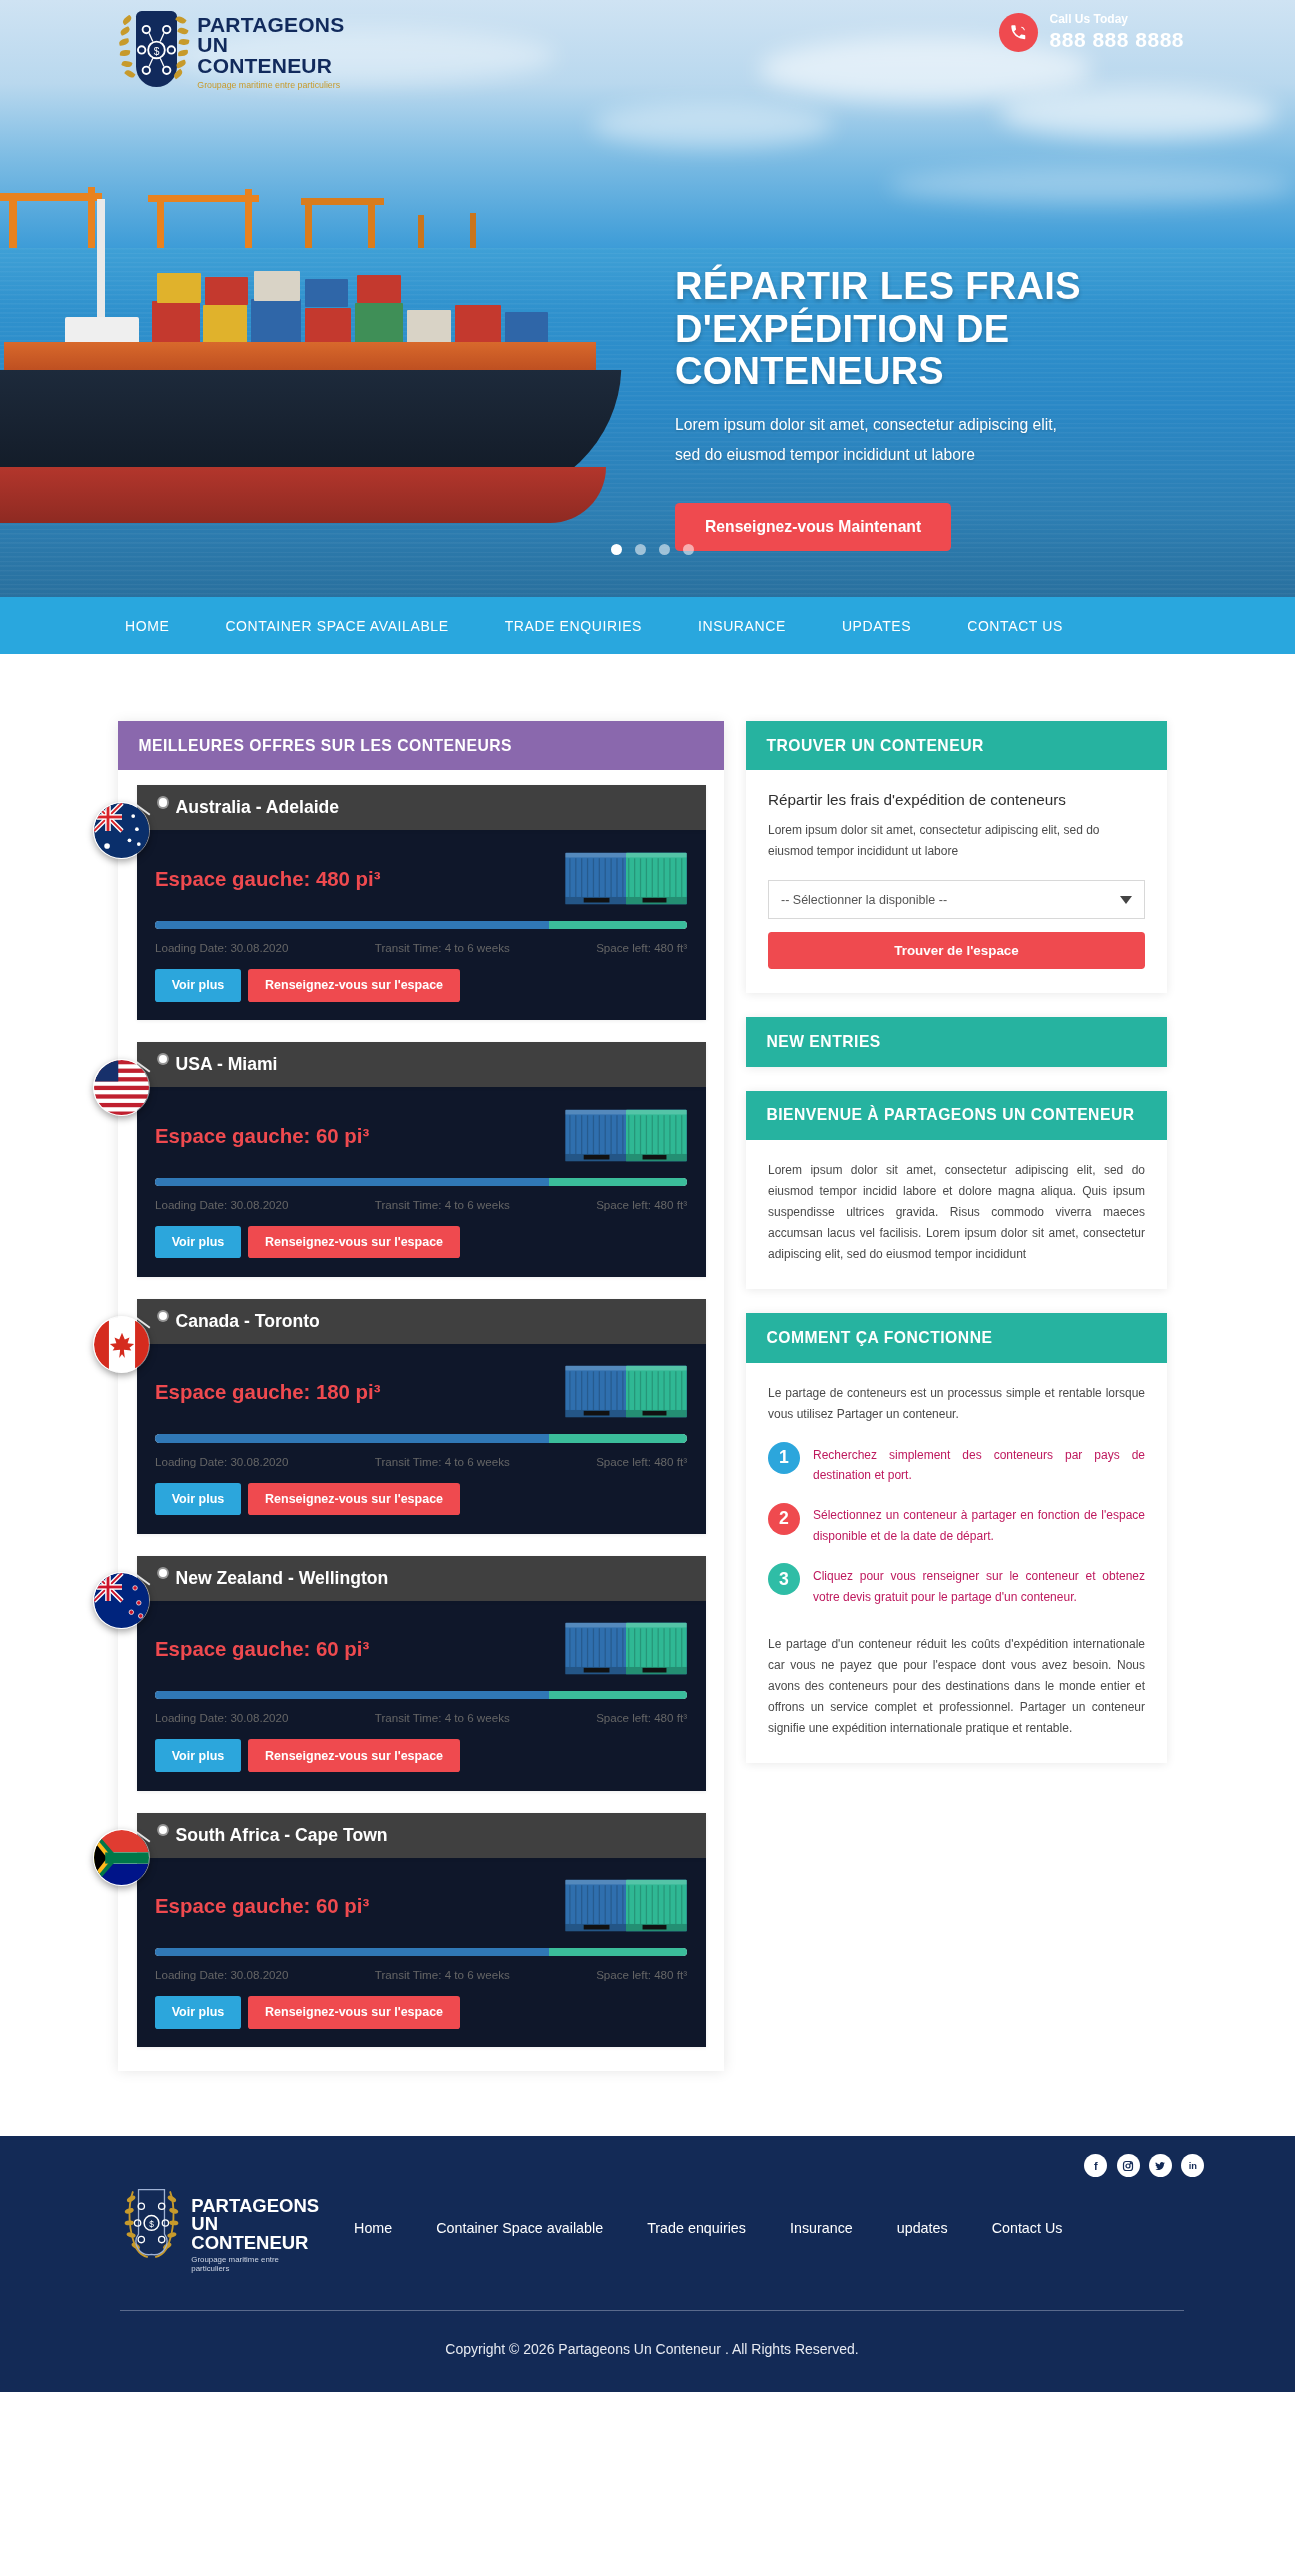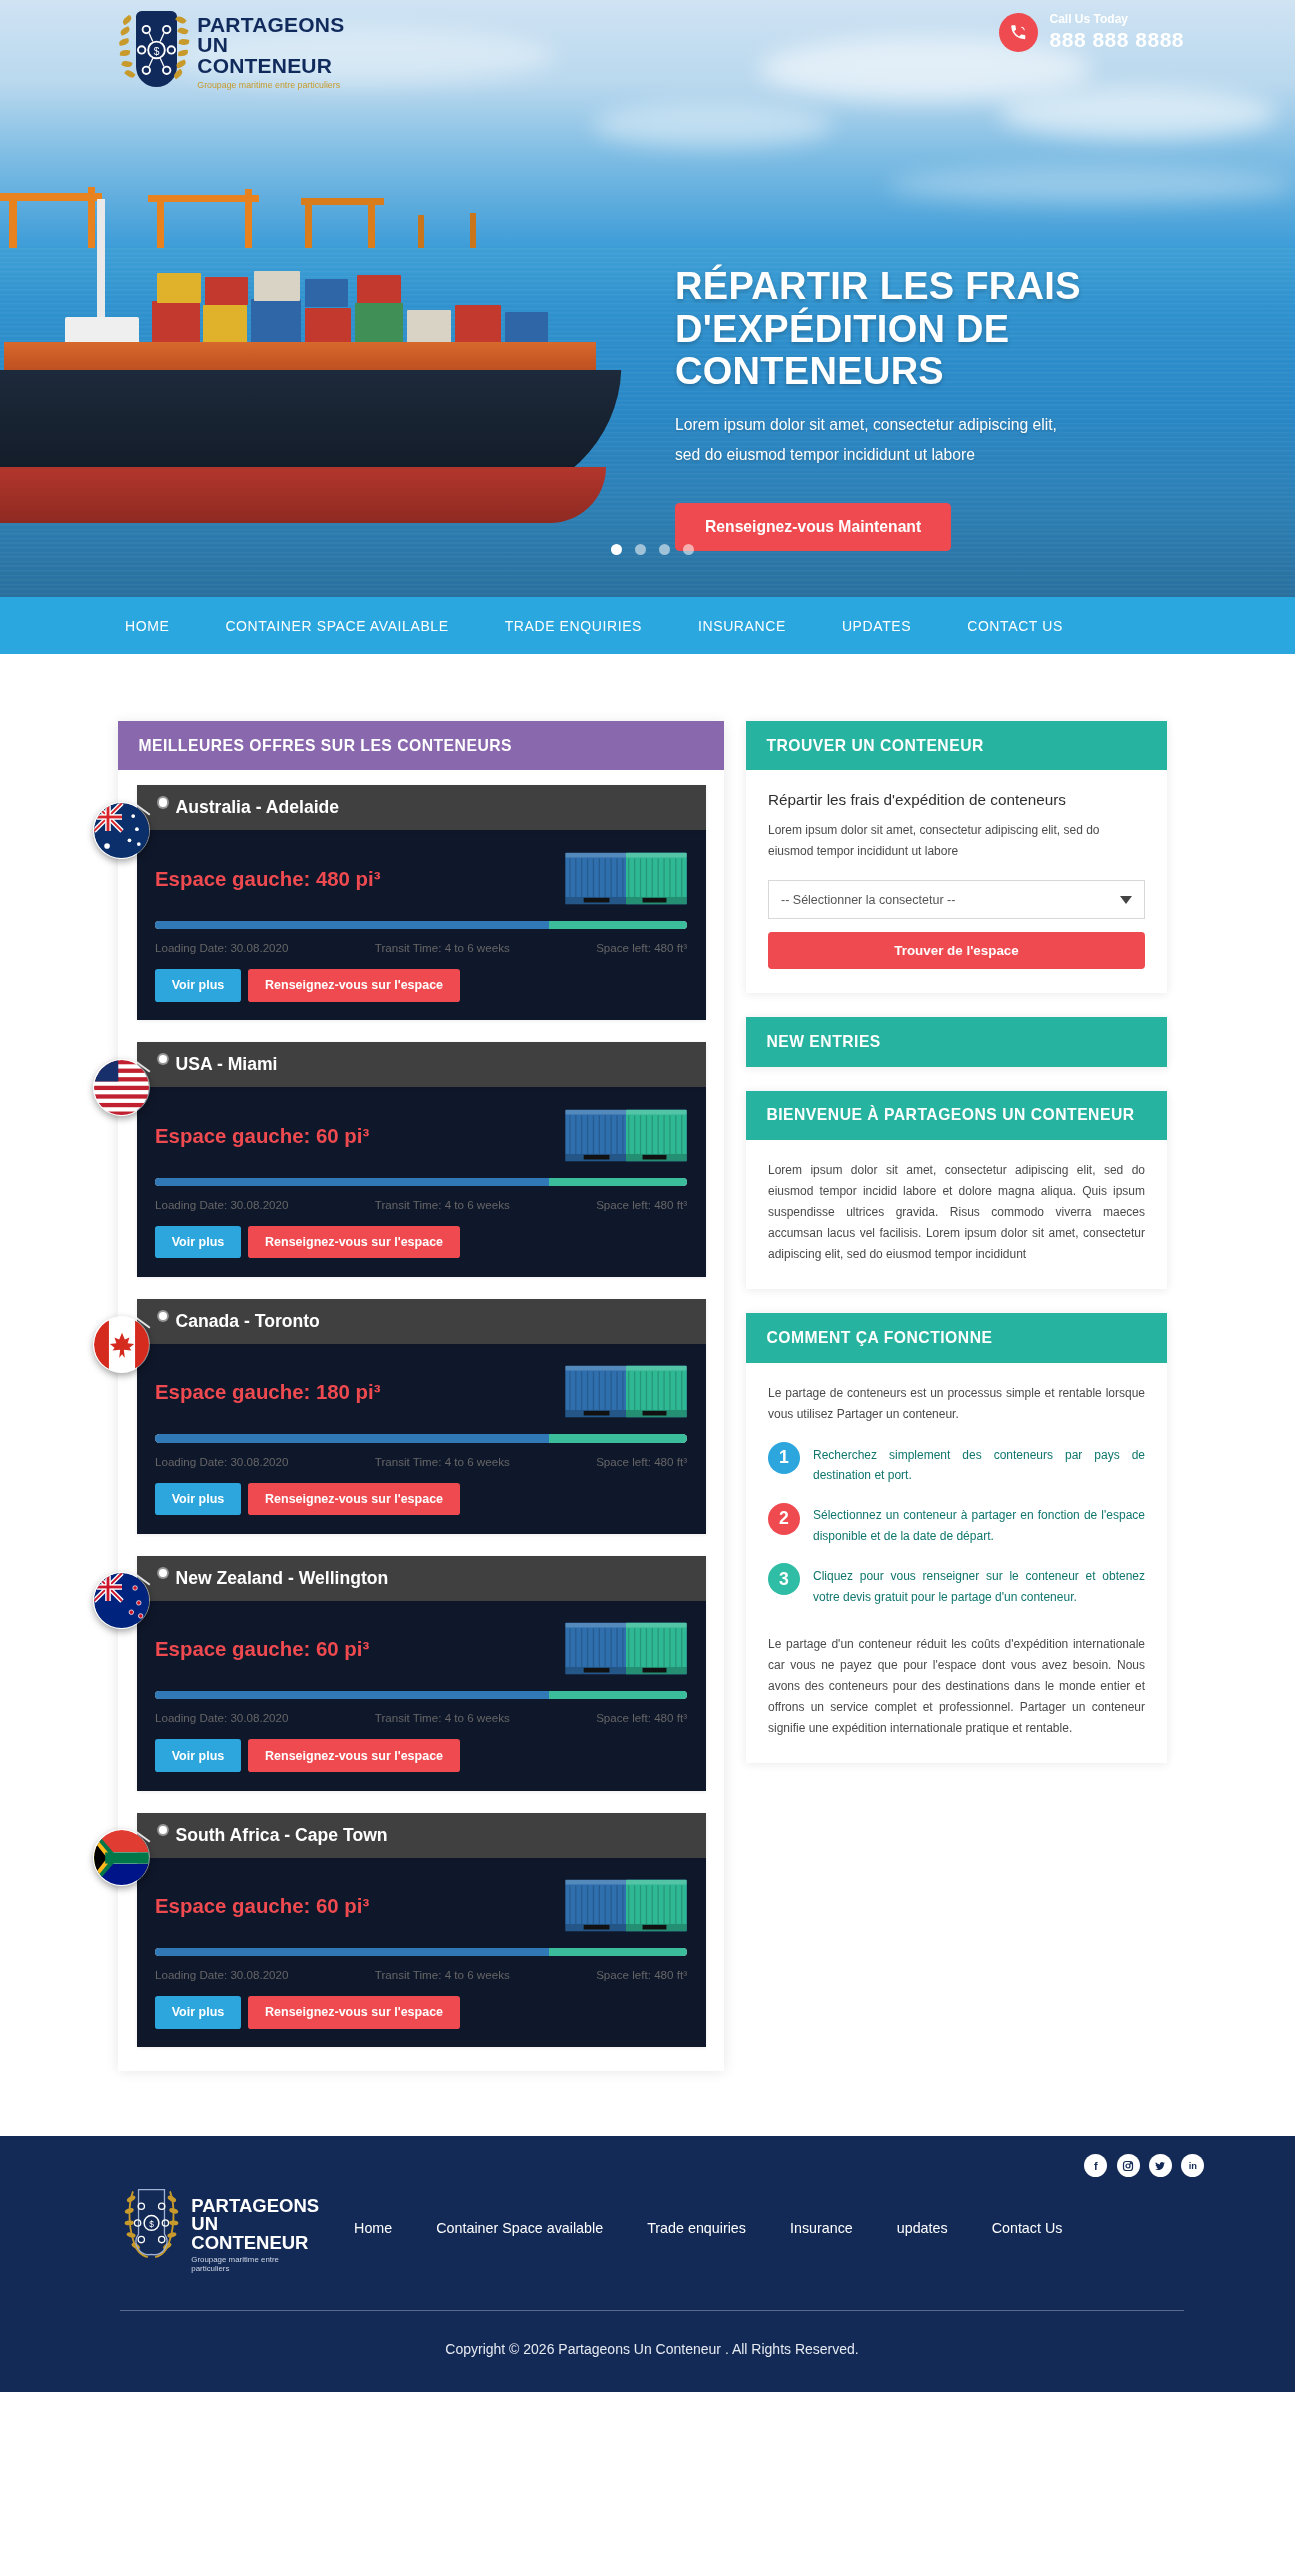--- a/index.html
+++ b/index.html
@@ -178,21 +178,21 @@
   }
   .entry-title { color:#ef4a4f; font-size:14.3px; font-weight:700; }
   .entry-line { color:#3a3a3a; font-size:12.5px; margin-top:10.2px; }
   .just { text-align:justify; }
   .step { display:flex; gap:13px; align-items:flex-start; margin-top:16.7px; }
   .step-num {
     flex:0 0 auto; width:32px;height:32px;border-radius:50%; color:#fff;
     display:flex;align-items:center;justify-content:center; font-size:17.6px; font-weight:700;
   }
   .n1{background:#2ca6dc;} .n2{background:#ef4a4f;} .n3{background:#2fbda6;}
-  .step-txt{ color:#0f766e; font-size:12px; line-height:1.72; text-align:justify; padding-top:2.8px;}
+  .step-txt{ color:#be185d; font-size:12px; line-height:1.72; text-align:justify; padding-top:2.8px;}
 
   
   .footer { background:#132a56; width:1295px; padding:48px 111px 0 120px; }
   .footer-top { display:flex; align-items:center; }
   .f-logo { display:flex; gap:8.3px; align-items:flex-start; }
   .f-crest { position:relative; width:63px; height:76px; }
   .f-logo-l1 { font-family:"Liberation Sans Narrow","Liberation Sans",sans-serif; font-weight:700; color:#fff; font-size:18.5px; line-height:.98; text-transform:uppercase; }
   .f-tag { margin-top:2.8px; color:#cfd6e4; font-size:7.9px; }
   .f-nav { display:flex; gap:0; margin-left:13px; flex:1; }
   .f-nav a { color:#fff; text-decoration:none; font-family:"Liberation Sans Narrow","Liberation Sans",sans-serif; font-size:14.3px; padding:0 22px; white-space:nowrap; cursor:pointer; }
@@ -713,21 +713,21 @@
     </div>
 
     <div class="col-right">
 
       <div class="widget">
         <div class="panel-head head-teal">TROUVER UN CONTENEUR</div>
         <div class="widget-body">
           <div class="w-title">Répartir les frais  d'expédition de conteneurs</div>
           <div class="w-text">Lorem ipsum dolor sit amet, consectetur adipiscing elit, sed do eiusmod tempor incididunt ut labore</div>
           <div class="select-box">
-            <span>-- Sélectionner la consectetur --</span>
+            <span>-- Sélectionner la disponible --</span>
             <span class="caret"></span>
           </div>
           <button class="find-btn">Trouver de l'espace</button>
         </div>
       </div>
 
       <div class="widget">
         <div class="panel-head head-teal">NEW ENTRIES</div>
       </div>
 

